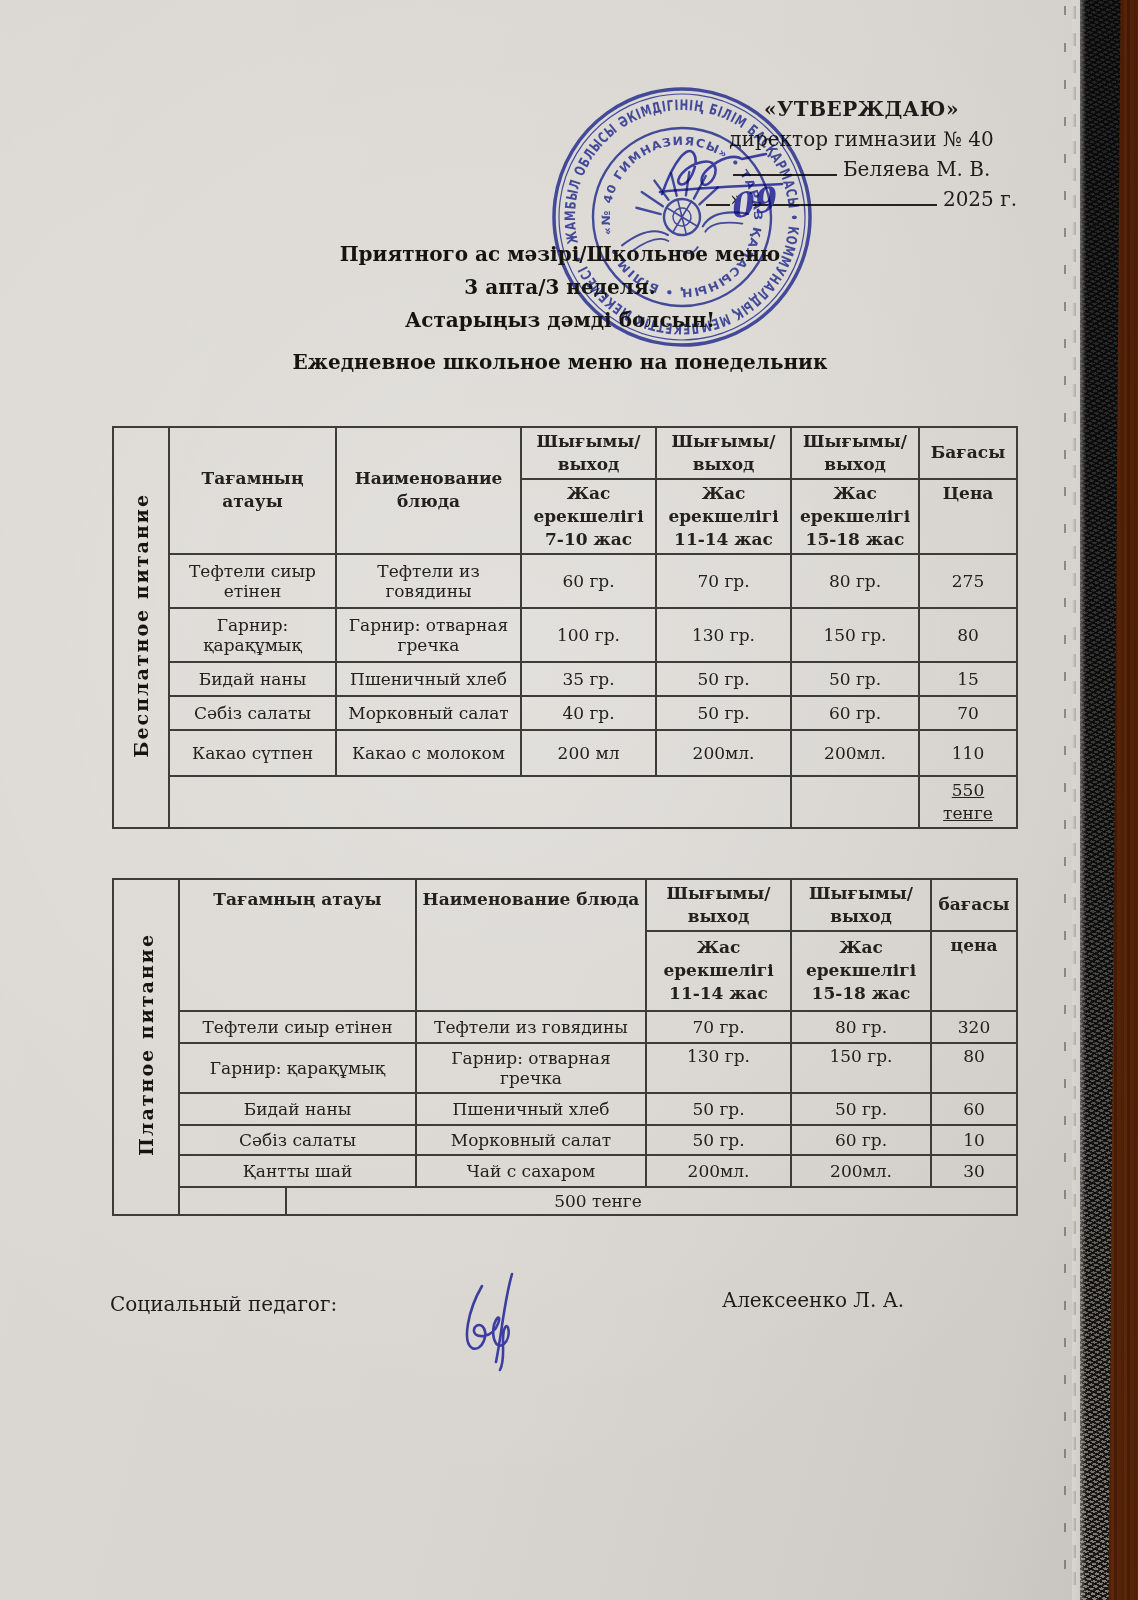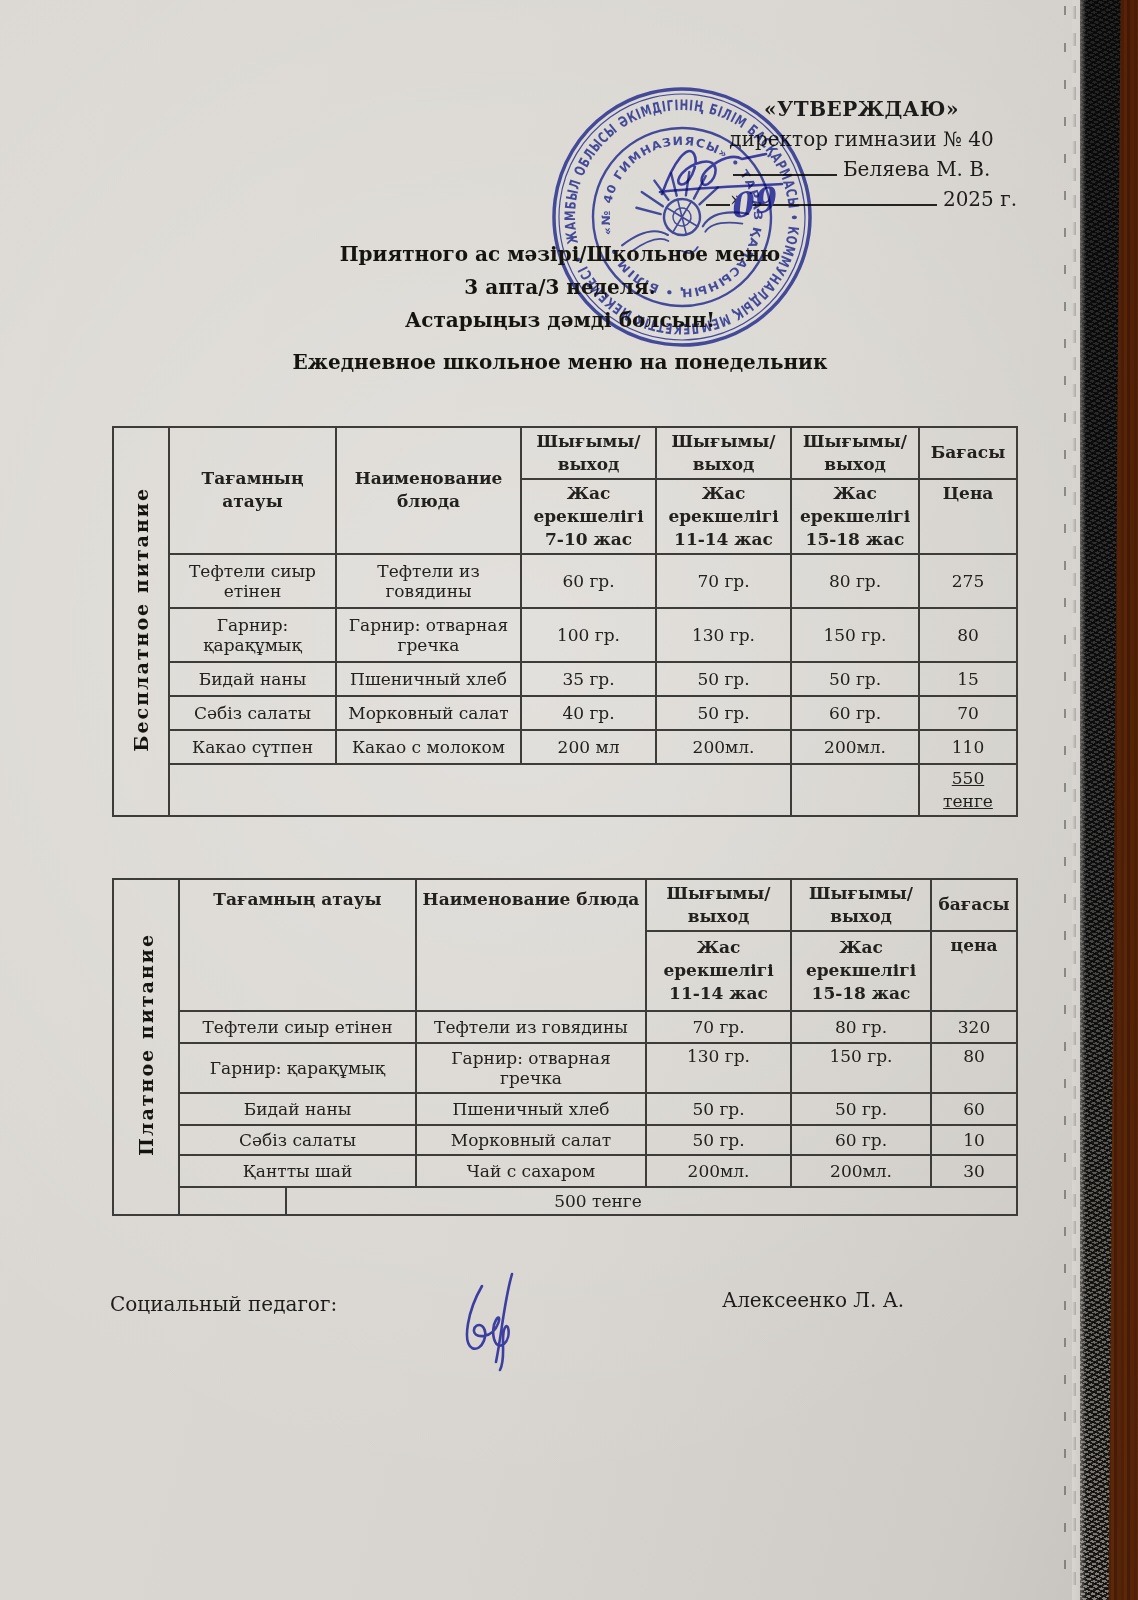--- a/index.html
+++ b/index.html
@@ -193,21 +193,21 @@
       <td>15</td>
     </tr>
     <tr style="height:34px">
       <td>Сәбіз салаты</td>
       <td>Морковный салат</td>
       <td>40 гр.</td>
       <td>50 гр.</td>
       <td>60 гр.</td>
       <td>70</td>
     </tr>
-    <tr style="height:34px">
+    <tr style="height:46px">
       <td>Какао сүтпен</td>
       <td>Какао с молоком</td>
       <td>200 мл</td>
       <td>200мл.</td>
       <td>200мл.</td>
       <td>110</td>
     </tr>
     <tr style="height:44px">
       <td colspan="4"></td>
       <td></td>

